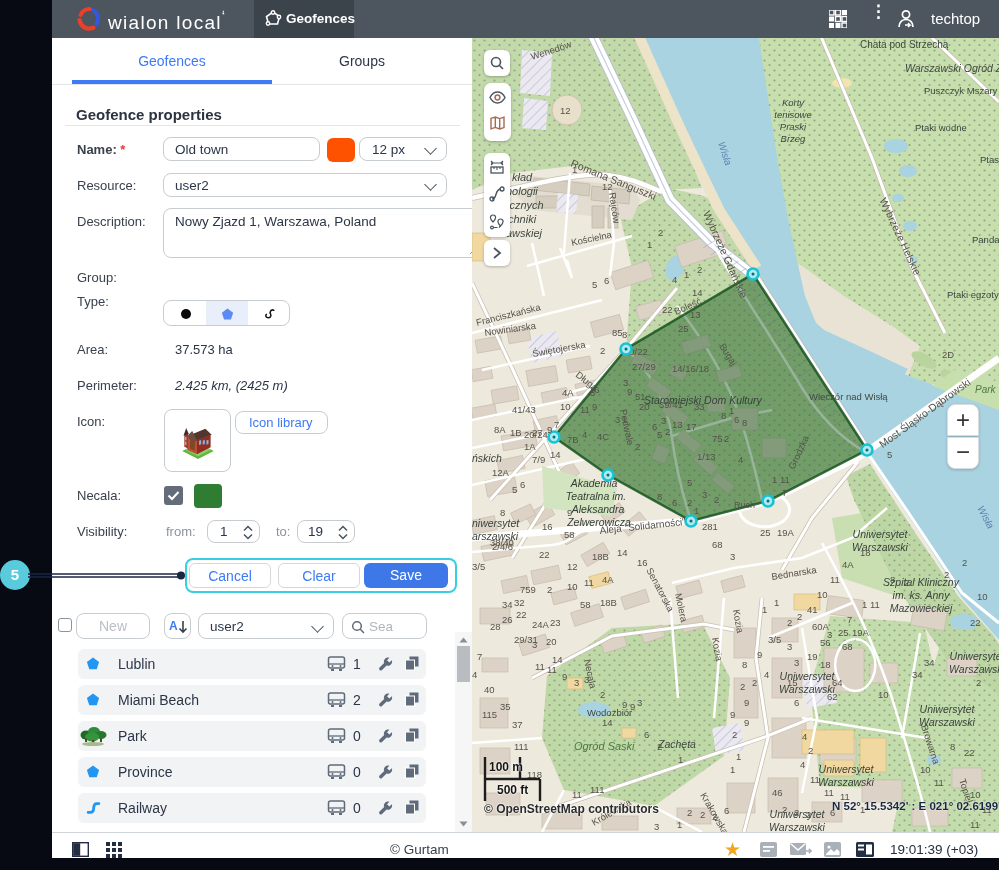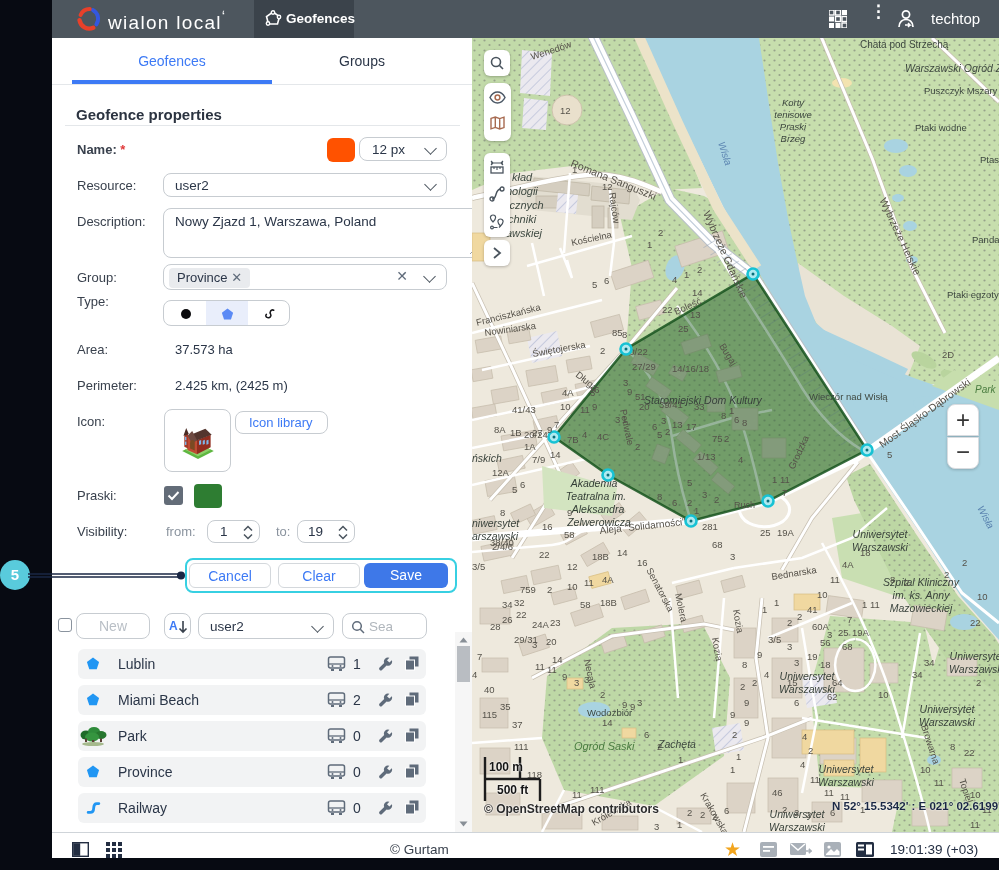--- a/index.html
+++ b/index.html
@@ -58,20 +58,23 @@
 
   <div class="abs" style="left:0;top:0;width:420px;height:47px;border-bottom:1px solid #e4e7ea;">
     <div class="abs" style="left:20px;top:15px;width:200px;text-align:center;font-size:14px;color:#3d7af5;">Geofences</div>
     <div class="abs" style="left:212px;top:15px;width:196px;text-align:center;font-size:14px;color:#2b3648;">Groups</div>
     <div class="abs" style="left:20px;top:42px;width:200px;height:4px;background:#3d7af5;"></div>
   </div>
   <div class="abs" style="left:24px;top:68px;font-size:15px;font-weight:bold;color:#2b3340;">Geofence properties</div>
   <div class="abs" style="left:13px;top:87px;width:395px;height:1px;background:#e4e7ea;"></div>
 
   <div class="lbl" style="left:25px;top:104px;font-weight:bold;">Name: <span style="color:#e03a3a">*</span></div>
+  <div class="inp" style="left:111px;top:99px;width:157px;height:24px;">
+      <span style="position:absolute;left:11px;top:4px;font-size:13.5px;color:#2b3648">Old town</span>
+    </div>
   <div class="abs" style="left:275px;top:100px;width:28px;height:24px;background:#ff5200;border-radius:6px;"></div>
   <div class="inp" style="left:307px;top:99px;width:88px;height:24px;">
       <span style="position:absolute;left:12px;top:4px;font-size:13.5px;color:#2b3648">12 px</span>
       <i class="sel-chev" style="left:66px;top:6px;"></i>
     </div>
 
   <div class="lbl" style="left:25px;top:140px;">Resource:</div>
   <div class="inp" style="left:111px;top:135px;width:284px;height:24px;">
       <span style="position:absolute;left:11px;top:4px;font-size:13.5px;color:#2b3648">user2</span>
       <i class="sel-chev" style="left:262px;top:6px;"></i>
@@ -79,42 +82,37 @@
 
   <div class="lbl" style="left:25px;top:176px;">Description:</div>
   <div class="inp" style="left:111px;top:170px;width:318px;height:50px;">
     <span style="position:absolute;left:11px;top:5px;font-size:13.5px;color:#2b3648">Nowy Zjazd 1, Warszawa, Poland</span>
     <svg style="position:absolute;right:2px;bottom:2px" width="9" height="9">
         <path d="M8 1 L1 8 M8 5 L5 8" stroke="#9aa2ab" stroke-width="1"></path>
       </svg>
   </div>
 
   <div class="lbl" style="left:25px;top:232px;">Group:</div>
-  <div class="inp" style="left:111px;top:226px;width:284px;height:26px;">
-    <div style="position:absolute;left:5px;top:3px;height:20px;background:#e9ebee;border-radius:4px;padding:0 8px;font-size:13px;color:#2b3648;line-height:20px;">Province <span style="color:#5f6b7a;font-size:13px;">✕</span></div>
-    <span style="position:absolute;right:38px;top:3px;color:#5f6b7a;font-size:14px;">✕</span>
-    <i class="sel-chev" style="left:261px;top:7px;"></i>
-  </div>
 
   <div class="lbl" style="left:25px;top:256px;">Type:</div>
   <div class="inp" style="left:111px;top:262px;width:127px;height:26px;overflow:hidden;border-radius:8px;">
     <div style="position:absolute;left:42px;top:0;width:42px;height:26px;background:#e9eefb;"></div>
     <span style="position:absolute;left:17px;top:8px;width:10px;height:10px;background:#0b0b0d;border-radius:50%;"></span>
     <svg style="position:absolute;left:57px;top:7px" width="13" height="13" viewBox="0 0 12 12">
         <path d="M6 0.5 L11.2 4.3 L9.2 10.5 L2.8 10.5 L0.8 4.3 Z" fill="#5b8af5"></path>
       </svg>
     <svg style="position:absolute;left:99px;top:7px" width="13" height="13" viewBox="0 0 13 13">
         <path d="M10.8 2.2 C7.8 0.8 6.4 4.4 7.6 6.2 C8.6 7.8 7.2 10.4 4.6 9.6 C2.8 9.1 2.2 7.4 3.4 6.4" stroke="#16161a" stroke-width="1.5" fill="none" stroke-linecap="round"></path>
       </svg>
   </div>
 
   <div class="lbl" style="left:25px;top:304px;">Area:</div>
   <div class="lbl" style="left:123px;top:304px;color:#2b3648;">37.573 ha</div>
   <div class="lbl" style="left:25px;top:340px;">Perimeter:</div>
-  <div class="lbl" style="left:123px;top:340px;color:#2b3648;">2.425 km, (2425 m)</div>
+  <div class="lbl" style="left:123px;top:340px;color:#2b3648;font-style:italic;">2.425 km, (2425 m)</div>
 
   <div class="lbl" style="left:25px;top:376px;">Icon:</div>
   <div class="inp" style="left:112px;top:371px;width:67px;height:63px;border-radius:8px;">
     <svg style="position:absolute;left:14px;top:10px" width="38" height="40" viewBox="0 0 36 38">
       <polygon points="18,37 33,29.5 18,22 3,29.5" fill="#5fb741"></polygon>
       <polygon points="18,34.4 30.2,28.3 18,22.3 5.8,28.3" fill="#8ed06a"></polygon>
       <polygon points="8,28.5 17,32.5 17,19 8,15" fill="#c04a32"></polygon>
       <polygon points="17,32.5 30,26 30,14 17,19" fill="#922d1f"></polygon>
       <polygon points="16,19.8 31,13.9 25,8.2 10.5,14.2" fill="#53352e"></polygon>
       <polygon points="8,15 12.5,10.5 17,19 12.7,22.7" fill="#6e4a42"></polygon>
@@ -125,21 +123,21 @@
       <polygon points="5,14.8 8.5,13 8.5,27 5,25.3" fill="#a83a28"></polygon>
       <polygon points="4.2,14.9 6.8,7.5 9.3,13.2 6.8,14.5" fill="#4a2b24"></polygon>
       <rect x="5.6" y="16" width="1.4" height="3.2" fill="#7fb6e8"></rect>
       <rect x="5.6" y="20.5" width="1.4" height="3.2" fill="#7fb6e8"></rect>
     </svg>
   </div>
   <div class="inp" style="left:183px;top:373px;width:93px;height:23px;">
       <span style="position:absolute;left:13px;top:3px;font-size:13px;color:#3d7af5;">Icon library</span>
     </div>
 
-  <div class="lbl" style="left:25px;top:450px;">Praski:</div>
+  <div class="lbl" style="left:25px;top:450px;">Necala:</div>
   <div class="abs" style="left:112px;top:448px;width:19px;height:19px;background:#636c78;border-radius:3px;">
     <svg width="19" height="19">
         <path d="M4.5 9.5 L8 13 L14.5 6" stroke="#fff" stroke-width="2" fill="none"></path>
       </svg>
   </div>
   <div class="abs" style="left:142px;top:446px;width:28px;height:24px;background:#2e7d32;border-radius:4px;"></div>
 
   <div class="lbl" style="left:25px;top:486px;">Visibility:</div>
   <div class="lbl" style="left:114px;top:486px;color:#8a939e;">from:</div>
   <div class="inp" style="left:155px;top:482px;width:53px;height:23px;">

